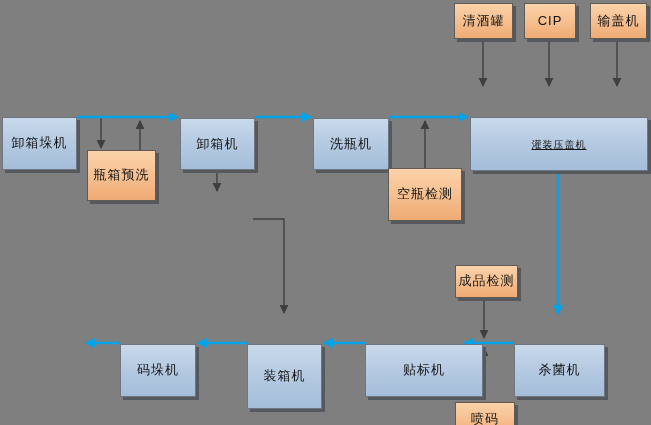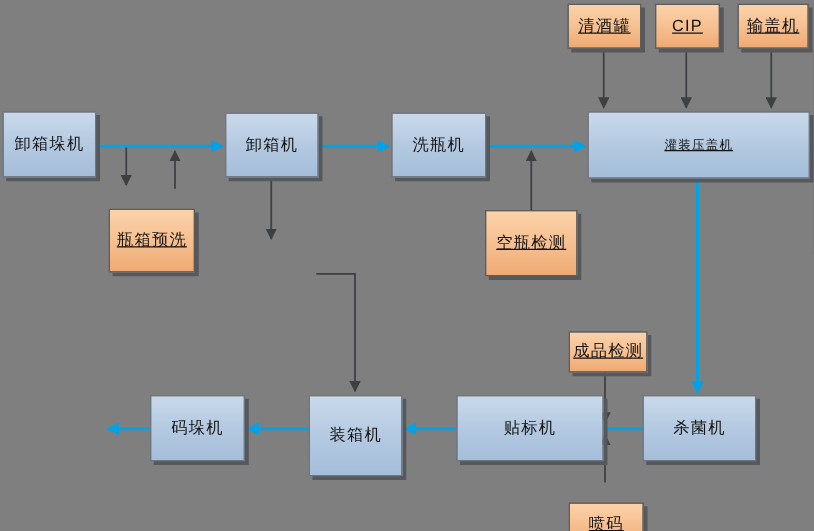--- a/index.html
+++ b/index.html
@@ -22,25 +22,25 @@
     box-sizing:border-box;
     display:flex;align-items:center;justify-content:center;
     font-size:13px;line-height:1.1;color:#141414;
     text-align:center;
     letter-spacing:1px;
     box-shadow:3px 3px 0 0 #55585c;
   }
   .node.process{
     background:linear-gradient(180deg,#c9d9ea 0%,#b6cbe2 45%,#a4bdd9 100%);
     border:1px solid #6d7681;
+    margin-top:28px;
   }
   .node.aux{
     background:linear-gradient(180deg,#fbd2a9 0%,#f6c091 50%,#efaa73 100%);
     border:1px solid #5f5b55;
-    text-decoration:underline;
   }
   .node.wide{font-size:10px;text-decoration:underline;}
 </style>
 </head>
 <body>
 
 <div class="stage">
 
   <svg class="arrows" viewBox="0 0 651 425" xmlns="http://www.w3.org/2000/svg">
     <defs>
@@ -82,18 +82,18 @@
   <div class="node process" style="left:313px;top:90px;width:76px;height:52px">洗瓶机</div>
   <div class="node process wide" style="left:470px;top:89px;width:178px;height:54px">灌装压盖机</div>
   <div class="node process" style="left:514px;top:316px;width:91px;height:53px">杀菌机</div>
   <div class="node process" style="left:365px;top:316px;width:118px;height:53px">贴标机</div>
   <div class="node process" style="left:247px;top:316px;width:75px;height:65px">装箱机</div>
   <div class="node process" style="left:120px;top:316px;width:76px;height:53px">码垛机</div>
 
   <div class="node aux" style="left:454px;top:3px;width:59px;height:36px">清酒罐</div>
   <div class="node aux" style="left:524px;top:3px;width:52px;height:36px">CIP</div>
   <div class="node aux" style="left:590px;top:3px;width:57px;height:36px">输盖机</div>
-  <div class="node aux" style="left:87px;top:167px;width:69px;height:51px">瓶箱预洗</div>
+  <div class="node aux" style="left:87px;top:150px;width:69px;height:51px">瓶箱预洗</div>
   <div class="node aux" style="left:388px;top:168px;width:74px;height:53px">空瓶检测</div>
   <div class="node aux" style="left:455px;top:265px;width:63px;height:33px">成品检测</div>
   <div class="node aux" style="left:455px;top:402px;width:60px;height:34px">喷码</div>
 
 </div>
 
 </body></html>

